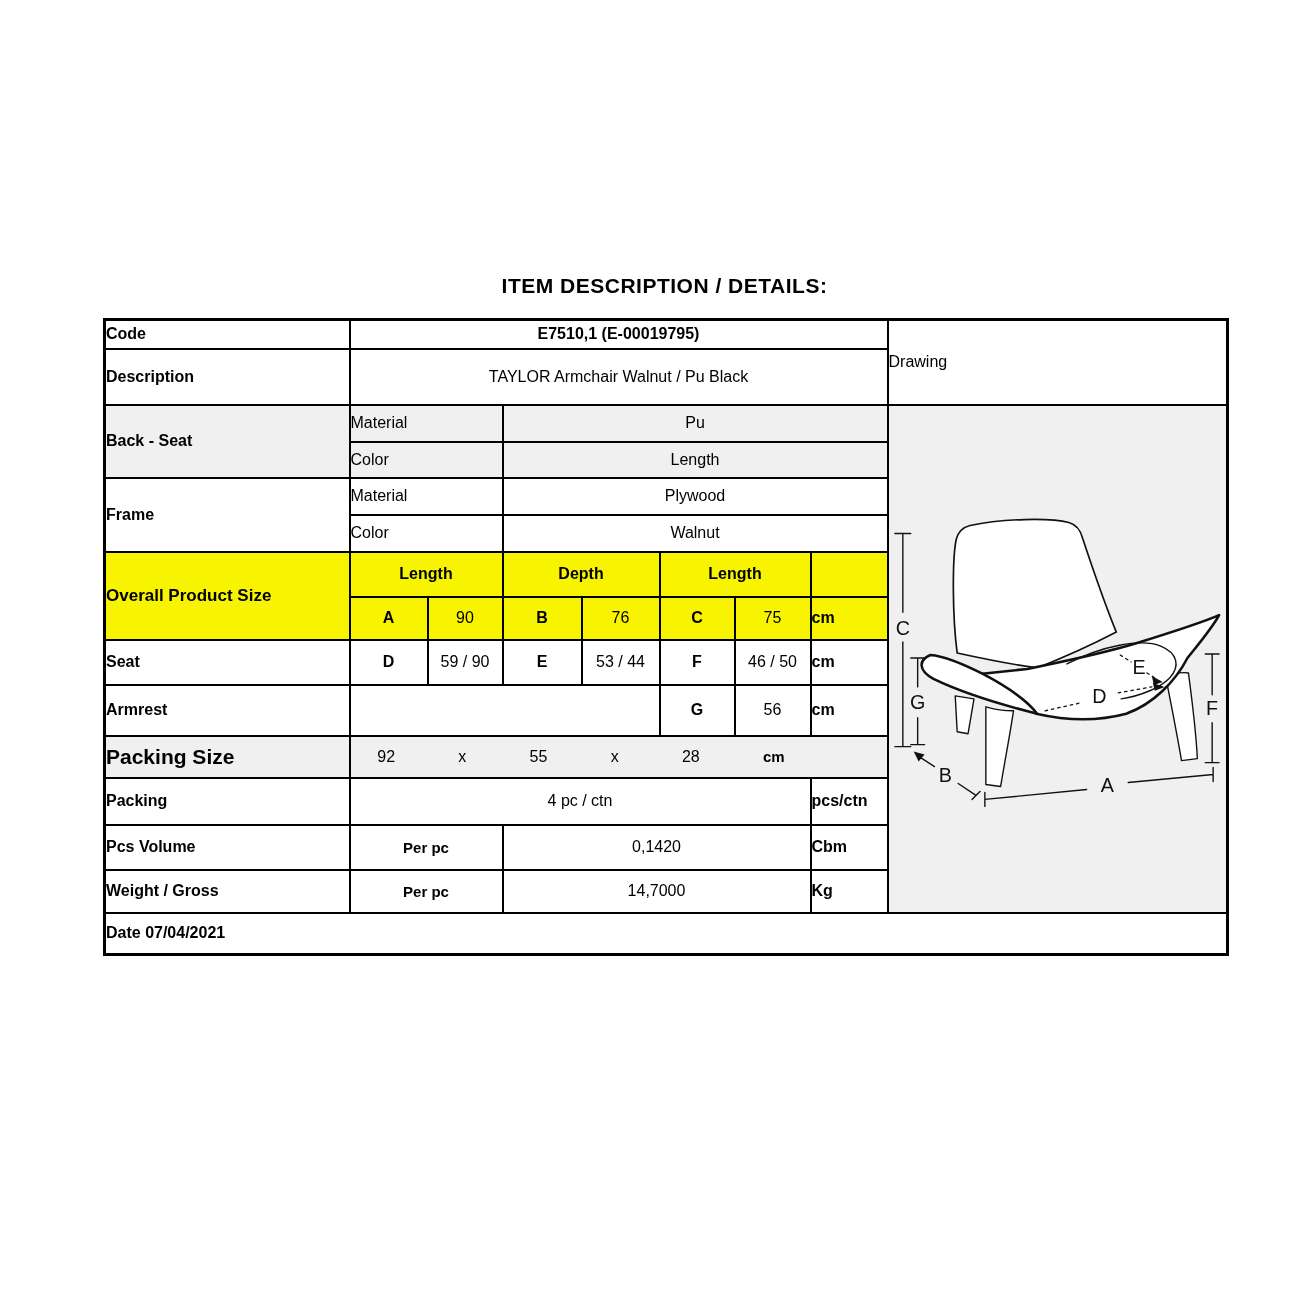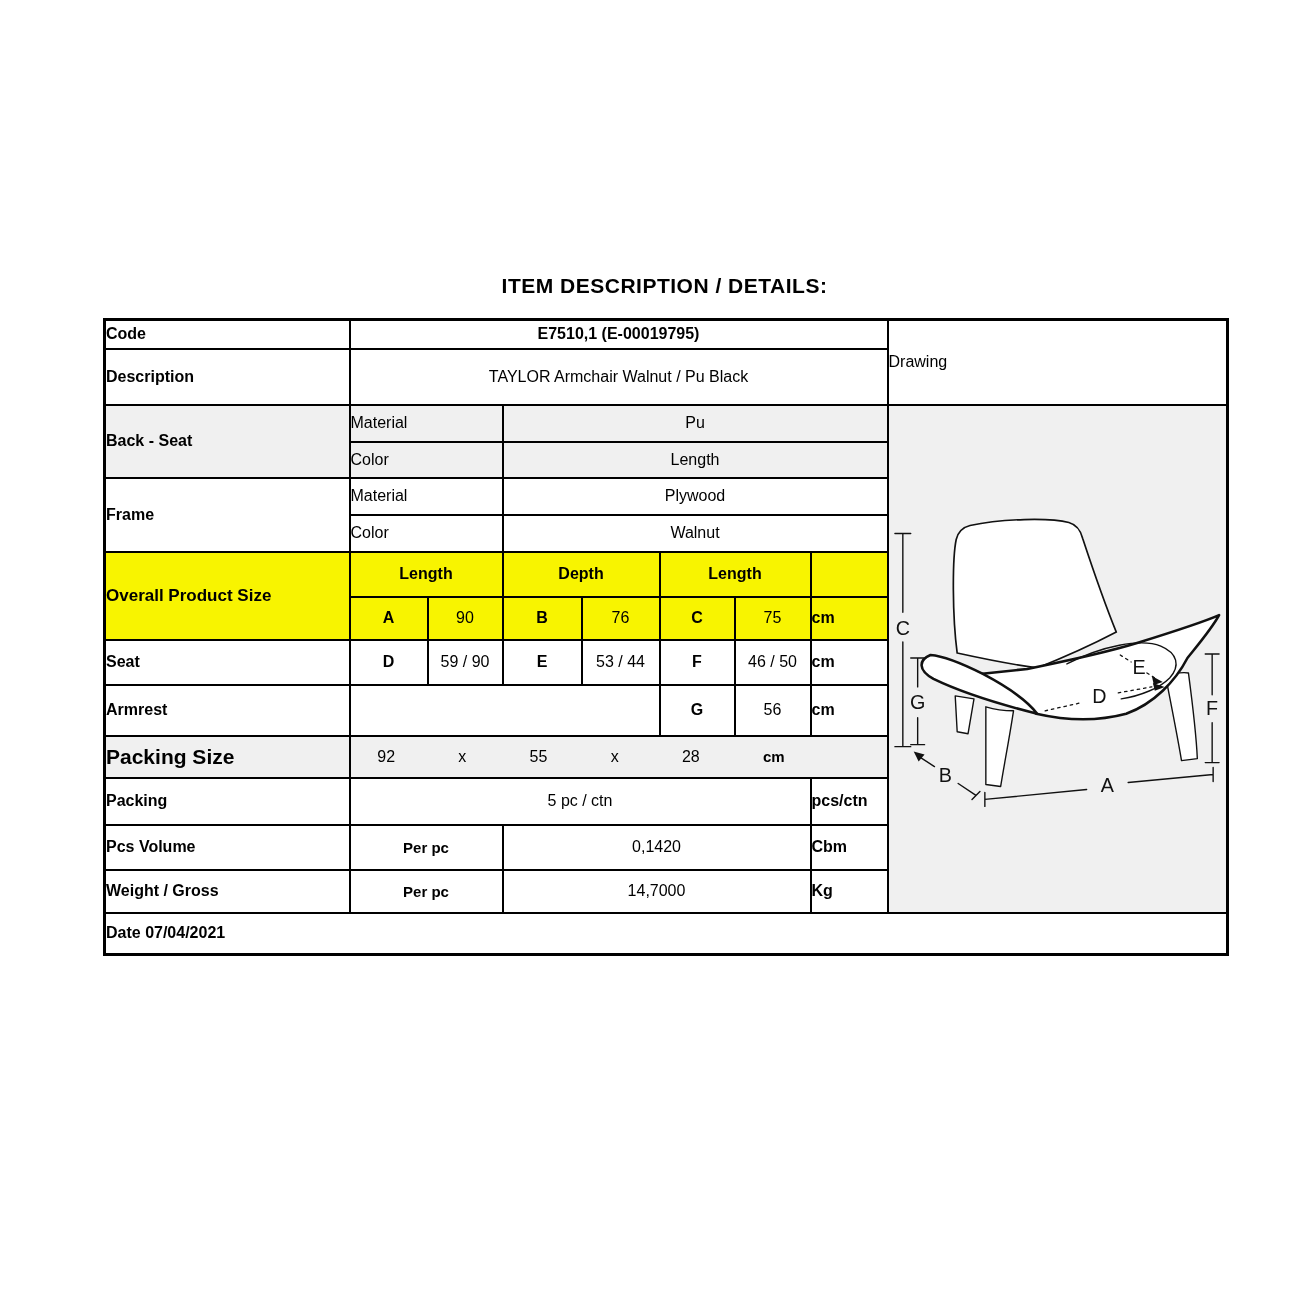--- a/index.html
+++ b/index.html
@@ -184,21 +184,21 @@
         <span>55</span>
         <span>x</span>
         <span>28</span>
         <span class="pu">cm</span>
       </div>
     </td>
   </tr>
 
   <tr style="height:47px">
     <td class="lbl">Packing</td>
-    <td class="val" colspan="6">5 pc / ctn</td>
+    <td class="val" colspan="6">4 pc / ctn</td>
     <td class="unit">pcs/ctn</td>
   </tr>
 
   <tr style="height:45px">
     <td class="lbl">Pcs Volume</td>
     <td class="val" colspan="2" style="font-weight:bold;font-size:15px">Per pc</td>
     <td class="val" colspan="4">0,1420</td>
     <td class="unit">Cbm</td>
   </tr>
 

